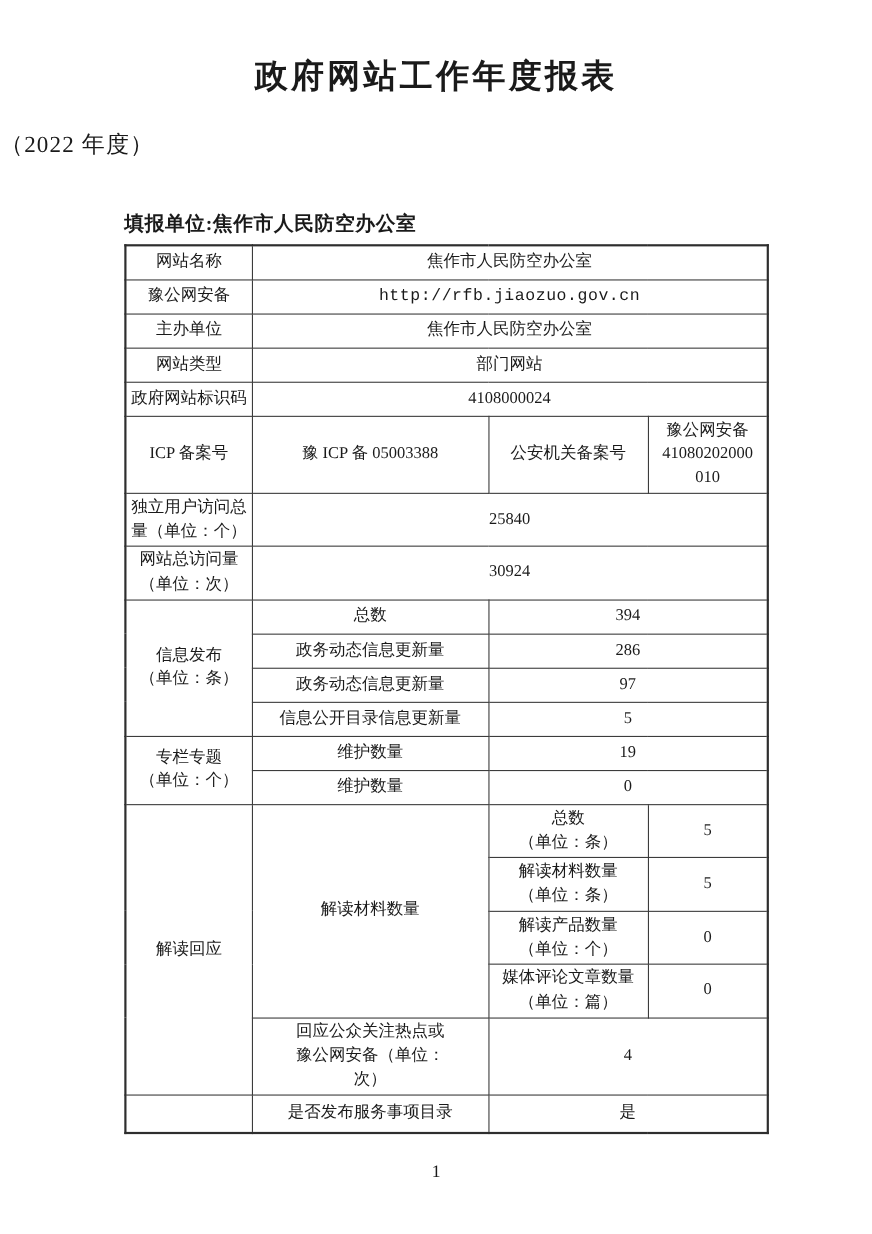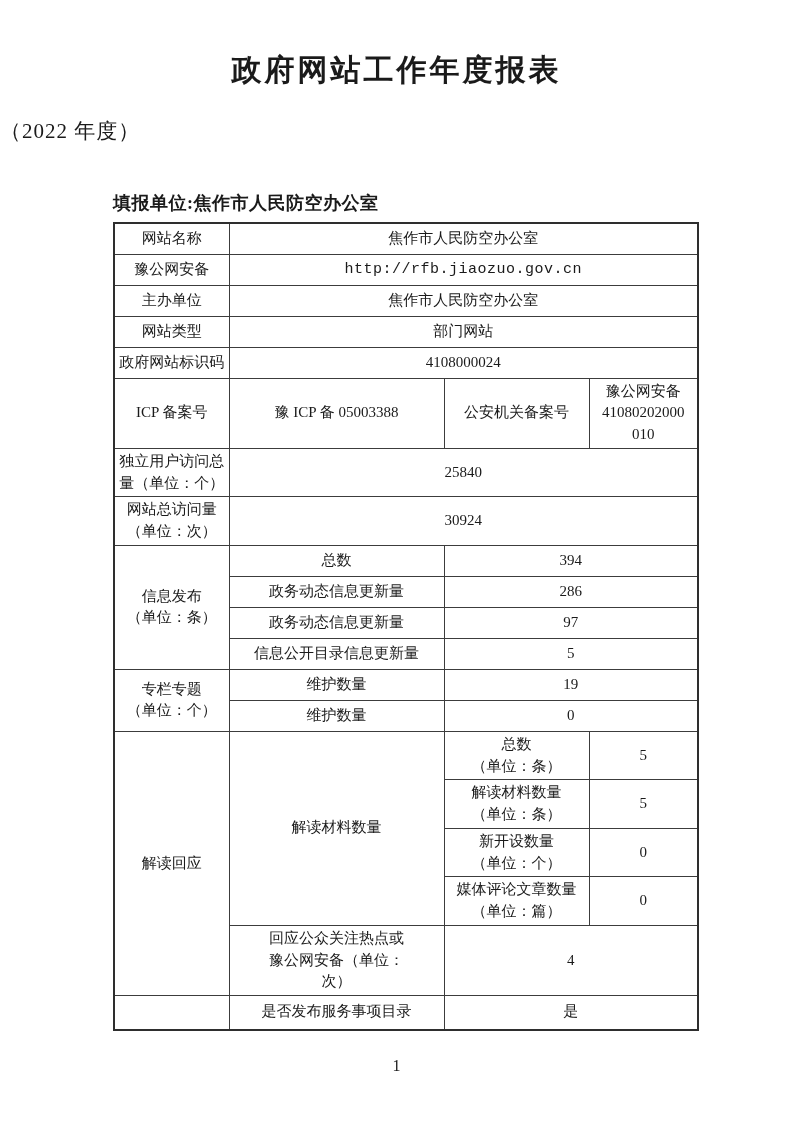--- a/index.html
+++ b/index.html
@@ -134,21 +134,21 @@
         <td>总数
 （单位：条）</td>
         <td>5</td>
       </tr>
       <tr class="r42">
         <td>解读材料数量
 （单位：条）</td>
         <td>5</td>
       </tr>
       <tr class="r42">
-        <td>新开设数量
+        <td>解读产品数量
 （单位：个）</td>
         <td>0</td>
       </tr>
       <tr class="r42">
         <td>媒体评论文章数量
 （单位：篇）</td>
         <td>0</td>
       </tr>
       <tr class="r62">
         <td>回应公众关注热点或

